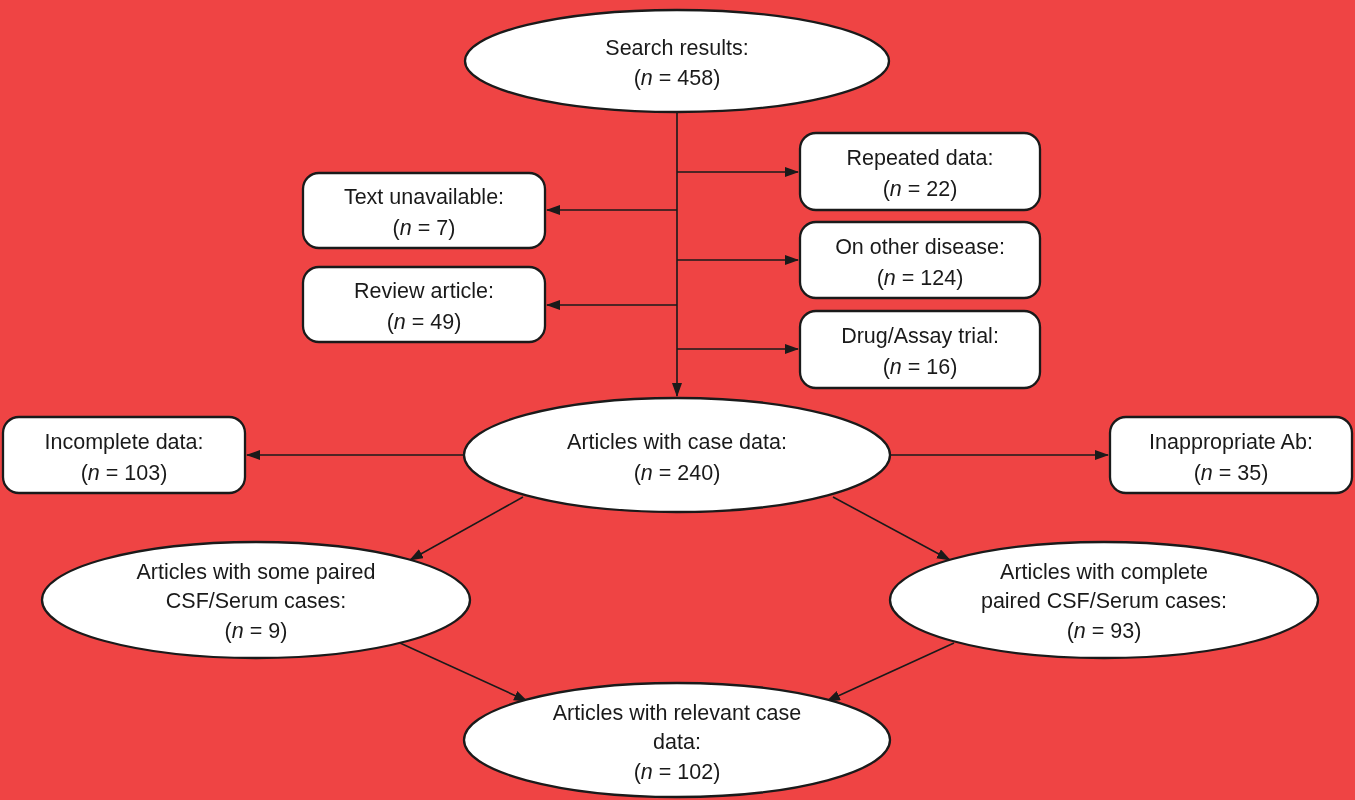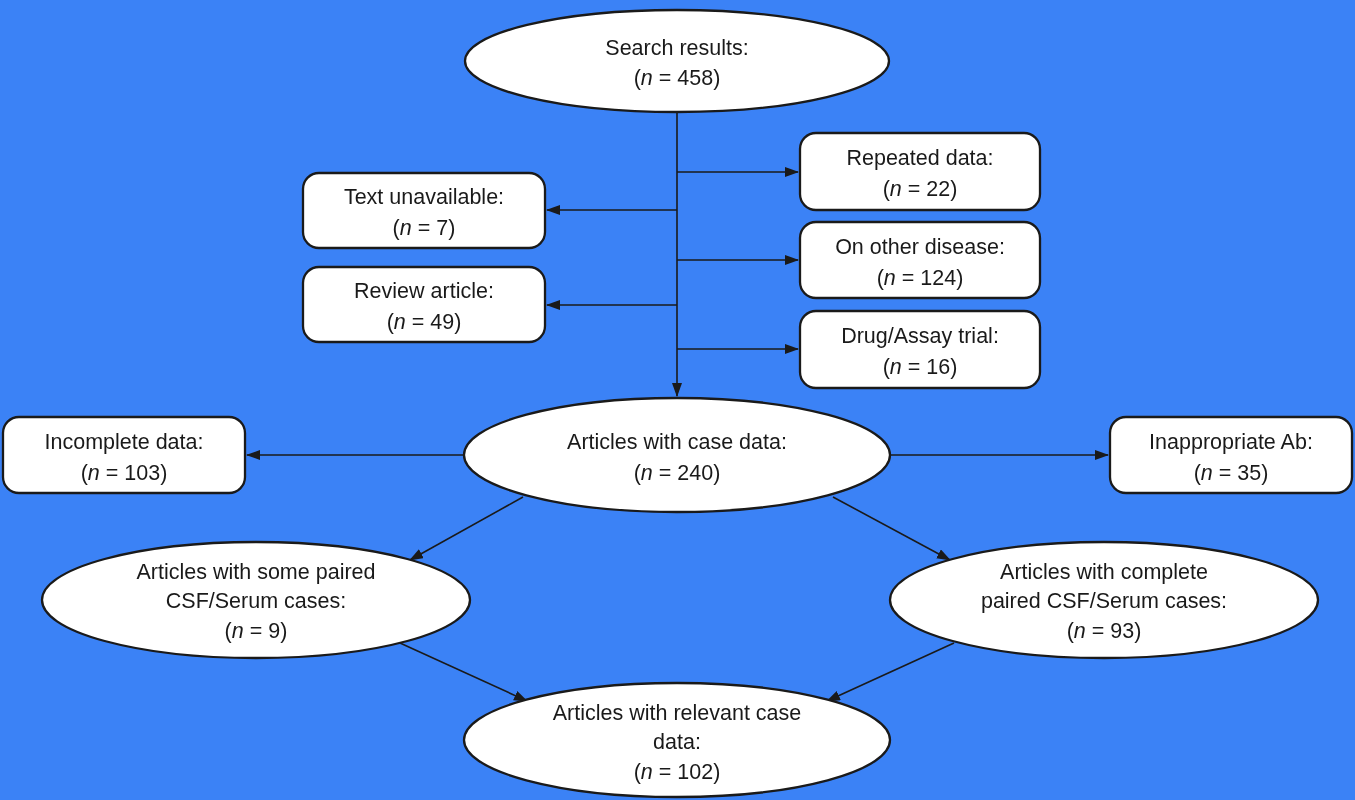--- a/index.html
+++ b/index.html
@@ -1,16 +1,16 @@
 <!DOCTYPE html>
 <html><head>
 <meta charset="utf-8">
 <style>
   html, body { margin: 0; padding: 0; background: #ffffff; }
-  .stage { width: 1355px; height: 800px; position: relative; background: #3b82f6; }
+  .stage { width: 1355px; height: 800px; position: relative; background: #ef4444; }
   svg { display: block; }
   .ell  { fill: #ffffff; stroke: #1a1a1a; stroke-width: 2.3; }
   .box  { fill: #ffffff; stroke: #1a1a1a; stroke-width: 2.3; }
   .lbl  { font-family: "Liberation Sans", "DejaVu Sans", sans-serif;
           font-size: 21.5px; fill: #1a1a1a; text-anchor: middle; }
   .it   { font-style: italic; }
   .edge { stroke: #1a1a1a; stroke-width: 1.6; fill: none; }
   .arr  { marker-end: url(#ah); }
 </style>
 </head>

